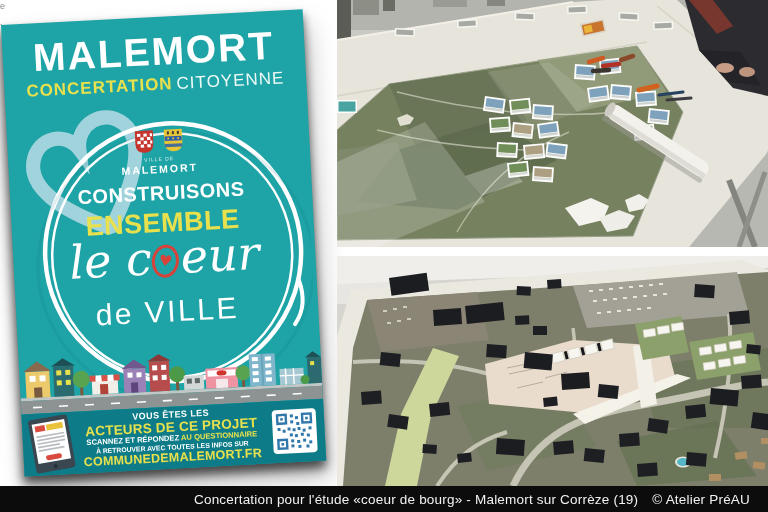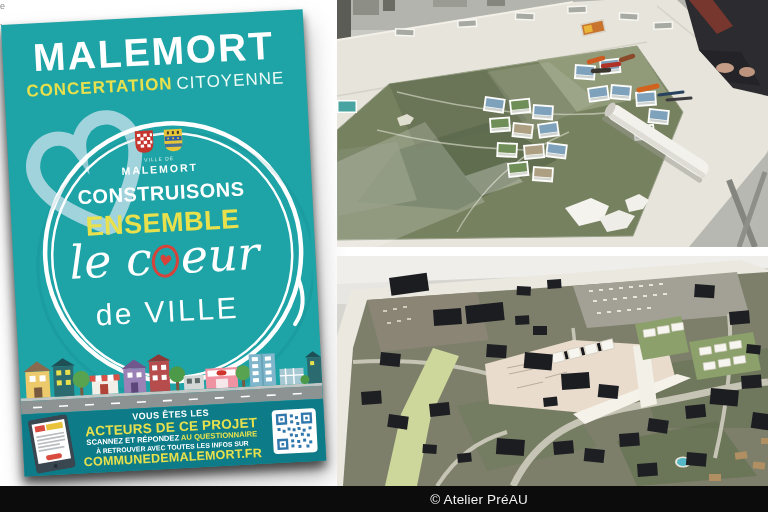--- a/index.html
+++ b/index.html
@@ -556,16 +556,17 @@
         <use href="#b1" transform="translate(120,198) rotate(-6)"></use>
         <use href="#b1" transform="translate(86,188) rotate(4)"></use>
         <use href="#b1" transform="translate(180,30) rotate(3)"></use>
         <use href="#b1" transform="translate(210,24) rotate(-4)"></use>
         <use href="#b1" transform="translate(196,70)"></use>
       </g>
     </svg>
   </div>
 
   <div class="caption-bar">
+    <span>Concertation pour l'étude «coeur de bourg» - Malemort sur Corrèze (19)</span>
     <span class="credit">© Atelier PréAU</span>
   </div>
 
 </div>
 
 </body></html>

